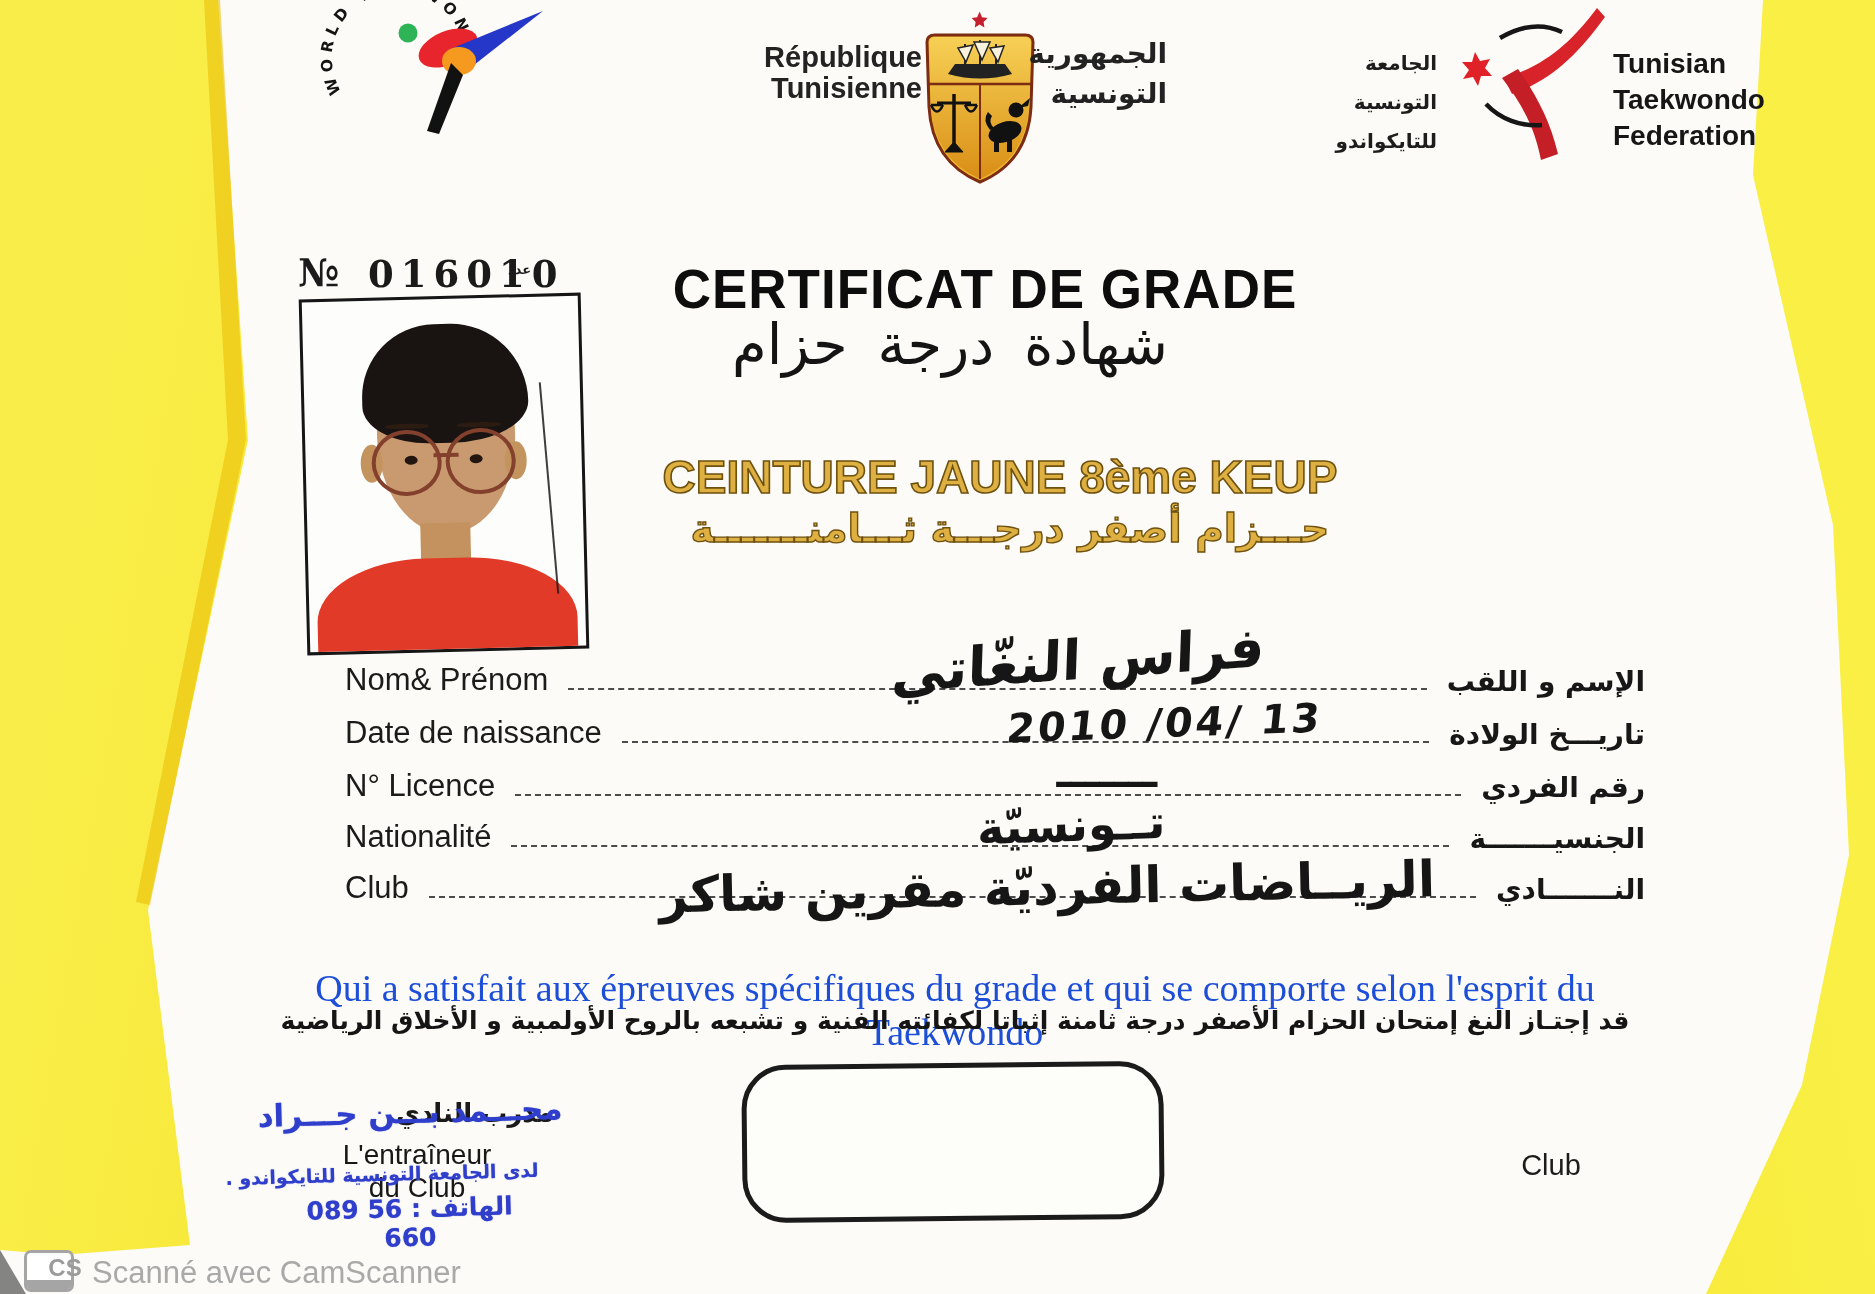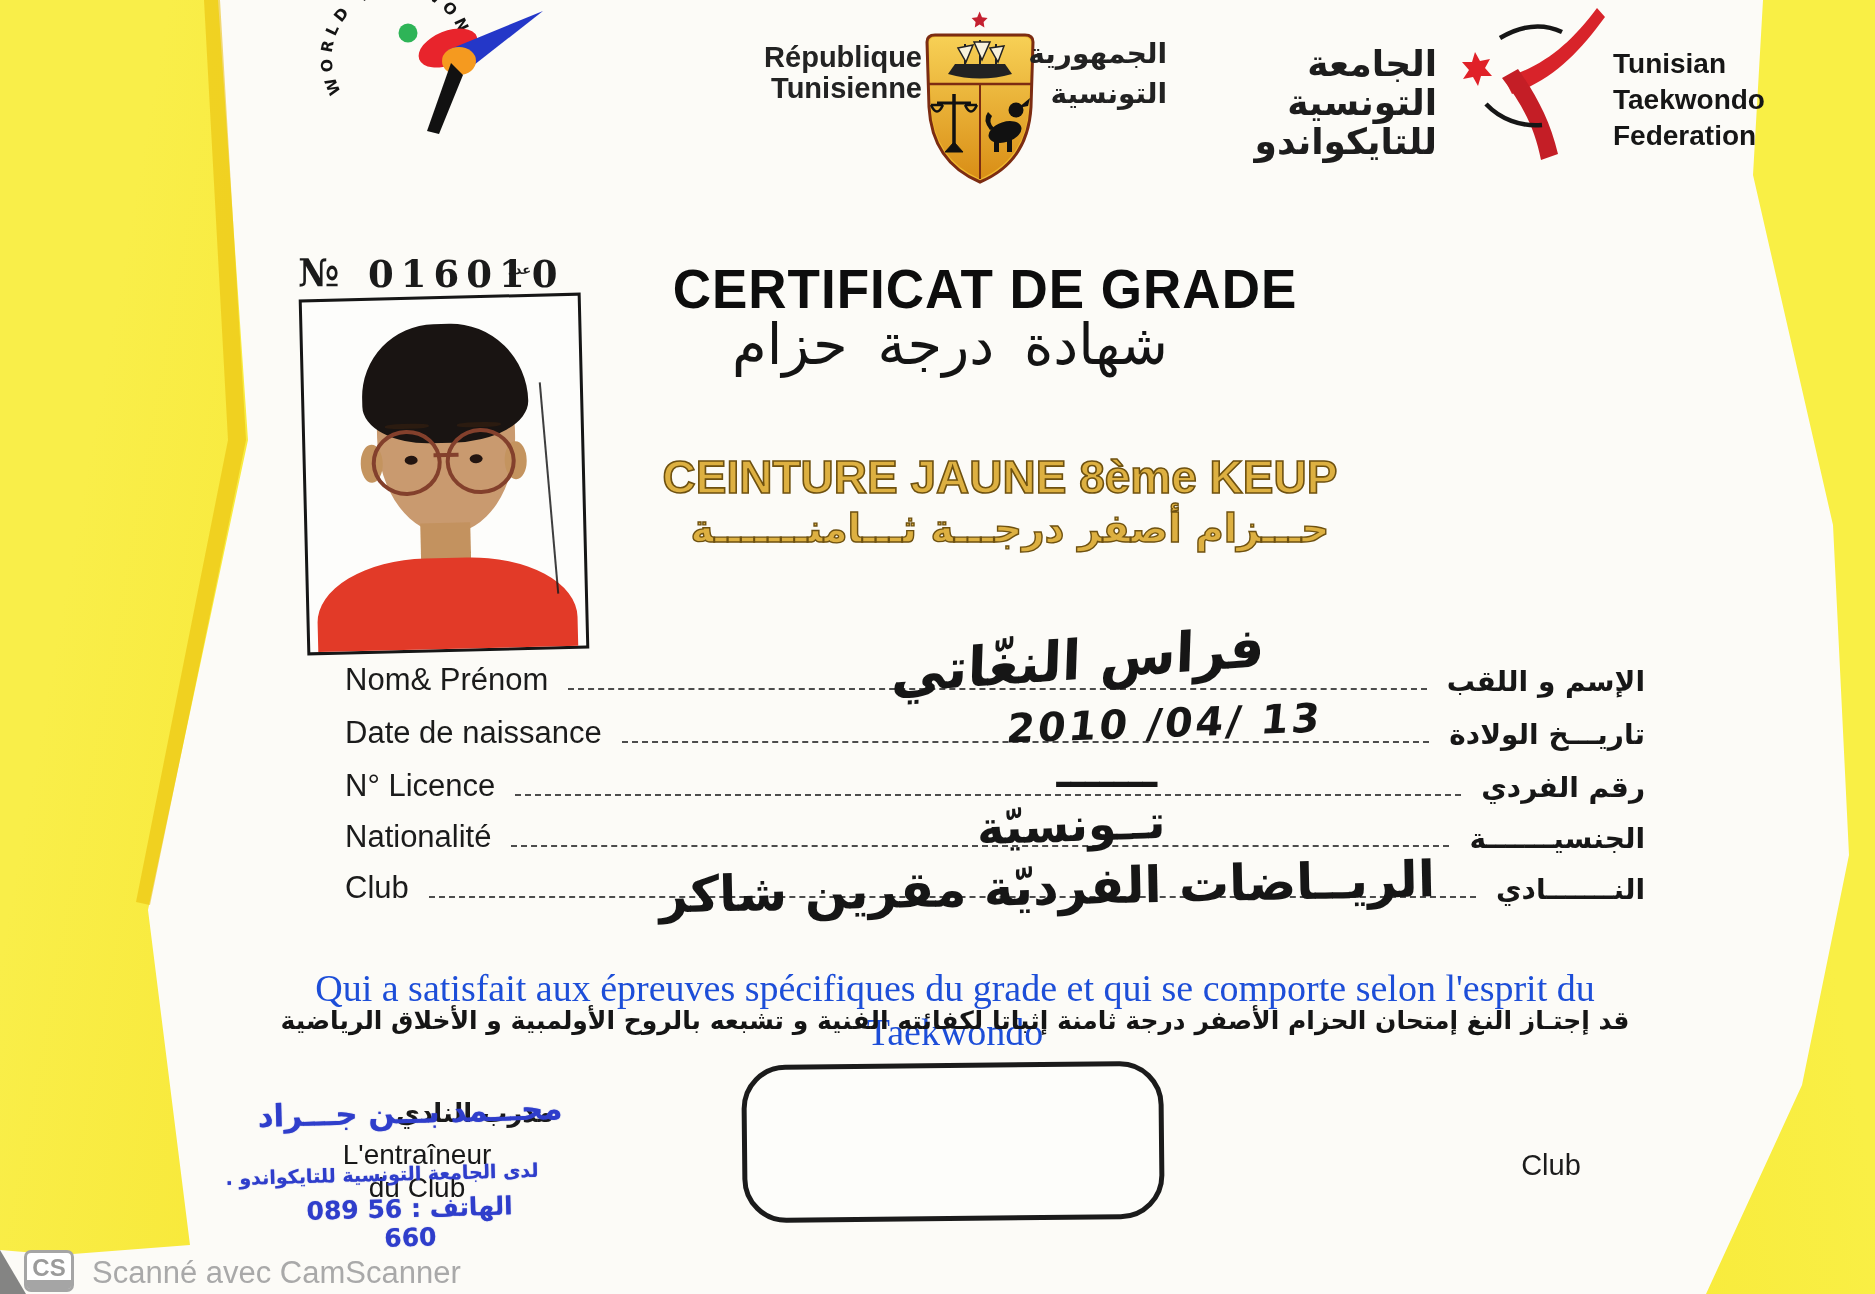--- a/index.html
+++ b/index.html
@@ -23,21 +23,21 @@
     background:linear-gradient(260deg,#f9ef45 10%,#f5dd1c 55%,#f1cb0a 95%);
     clip-path:polygon(1875px 0,1763px 0,1753px 175px,1833px 525px,1849px 855px,1802px 1085px,1706px 1294px,1875px 1294px);
   }
   .corner-smudge{
     position:absolute;left:0;bottom:0;width:26px;height:44px;background:#5c5c5c;
     clip-path:polygon(0 0,100% 100%,0 100%);opacity:.75;
   }
   
   .rep-fr{left:700px;top:42px;width:222px;text-align:right;font-weight:bold;font-size:29px;line-height:31px;color:#232323;}
   .rep-ar{left:1005px;top:34px;width:162px;direction:rtl;font-weight:bold;font-size:28px;line-height:40px;font-family:"DejaVu Sans",sans-serif;color:#222;}
-  .fed-ar{left:1197px;top:44px;width:240px;direction:rtl;font-weight:bold;font-size:36px;line-height:39px;font-family:"DejaVu Sans",sans-serif;color:#1d1d1d;}
+  .fed-ar{left:1197px;top:44px;width:240px;direction:rtl;font-weight:bold;font-size:20px;line-height:39px;font-family:"DejaVu Sans",sans-serif;color:#1d1d1d;}
   .fed-en{left:1613px;top:46px;width:230px;font-weight:bold;font-size:28px;line-height:36px;color:#161616;}
   
   .serial-no{left:298px;top:250px;font-family:"DejaVu Serif",serif;font-weight:bold;font-size:38px;color:#1a1a1a;}
   .serial-num{left:368px;top:252px;font-family:"DejaVu Serif",serif;font-weight:bold;font-size:37px;letter-spacing:7px;color:#1a1a1a;}
   .serial-adad{left:508px;top:262px;font-family:"DejaVu Sans",sans-serif;font-weight:bold;font-size:13px;color:#1a1a1a;}
   
   .title-fr{left:585px;top:258px;width:800px;text-align:center;font-weight:bold;font-size:53px;letter-spacing:1px;color:#0d0d0d;transform:scaleY(1.04);}
   .title-ar{left:550px;top:312px;width:800px;text-align:center;direction:rtl;font-family:"DejaVu Sans",sans-serif;font-size:56px;word-spacing:12px;color:#141414;}
   .grade-fr{left:600px;top:450px;width:800px;text-align:center;font-weight:bold;font-size:46px;color:#ddb041;-webkit-text-stroke:1.6px #6e5110;}
   .grade-ar{left:610px;top:506px;width:800px;text-align:center;direction:rtl;font-family:"DejaVu Sans",sans-serif;font-weight:bold;font-size:39px;color:#ddb041;-webkit-text-stroke:1.4px #6e5110;}
@@ -68,21 +68,21 @@
   .sig-ar-left{left:396px;top:1098px;width:220px;text-align:left;direction:rtl;font-family:"DejaVu Sans",sans-serif;font-weight:bold;font-size:26px;color:#1a1a1a;}
   .sig-fr-left{left:303px;top:1138px;width:228px;text-align:center;font-size:28px;line-height:33px;color:#181818;}
   .stamp{color:#2f3ecb;font-family:"DejaVu Sans",sans-serif;font-weight:bold;text-align:center;direction:rtl;text-shadow:0 0 1px rgba(47,62,203,.65);transform:rotate(-1.5deg);}
   .stamp1{left:250px;top:1094px;width:320px;font-size:31px;letter-spacing:1px;}
   .stamp2{left:222px;top:1163px;width:320px;font-size:19px;}
   .stamp3{left:296px;top:1194px;width:228px;font-size:25px;}
   .sig-ar-right{left:1405px;top:1106px;width:292px;text-align:center;direction:rtl;font-family:"DejaVu Sans",sans-serif;font-weight:bold;font-size:30px;color:#161616;}
   .sig-fr-right{left:1405px;top:1148px;width:292px;text-align:center;font-size:29px;line-height:35px;color:#1c1c1c;}
   
   .cs-badge{left:24px;top:1250px;width:50px;height:42px;border:3px solid #a5a5a5;border-radius:7px;background:#fff;box-sizing:border-box;}
-  .cs-badge .cs-txt{position:absolute;left:0;top:1px;width:100%;text-align:center;font-weight:bold;font-size:24px;color:#9b9b9b;}
+  .cs-badge .cs-txt{position:absolute;left:16px;top:1px;width:100%;text-align:center;font-weight:bold;font-size:24px;color:#9b9b9b;}
   .cs-badge .cs-bar{position:absolute;left:0;bottom:0;width:100%;height:9px;background:#a5a5a5;border-radius:0 0 3px 3px;}
   .cs-text{left:92px;top:1255px;font-size:31px;color:#a9a9a9;}
 </style>
 </head>
 <body>
 
 <div class="page">
 
   <div class="band-left"></div>
   <div class="band-left-fold"></div>

